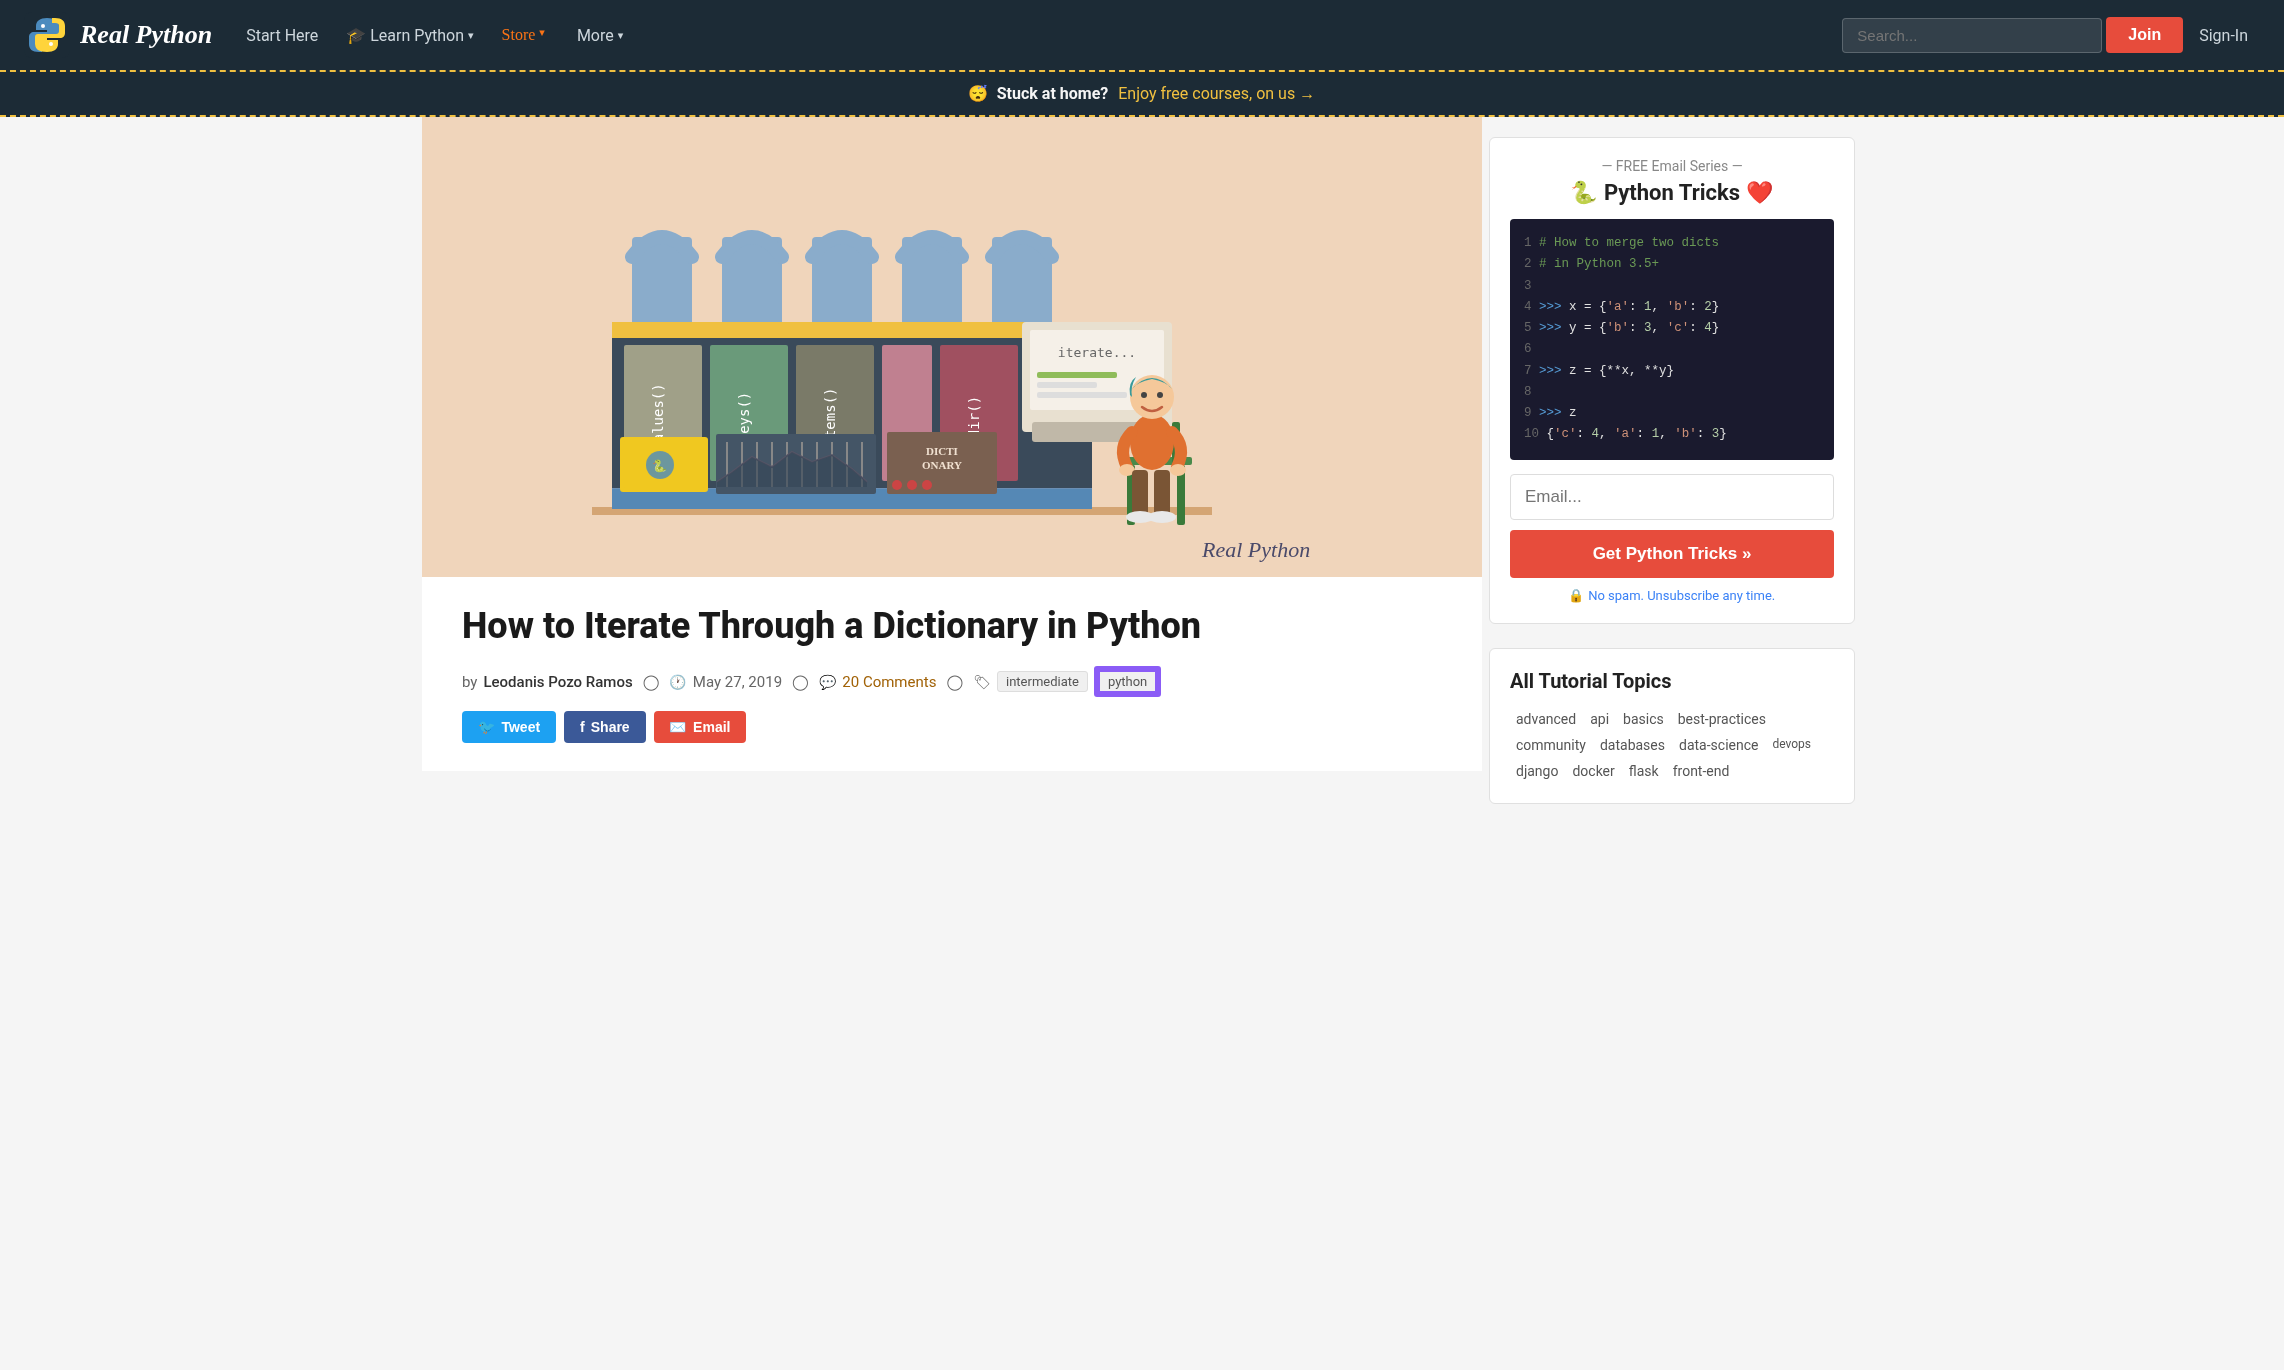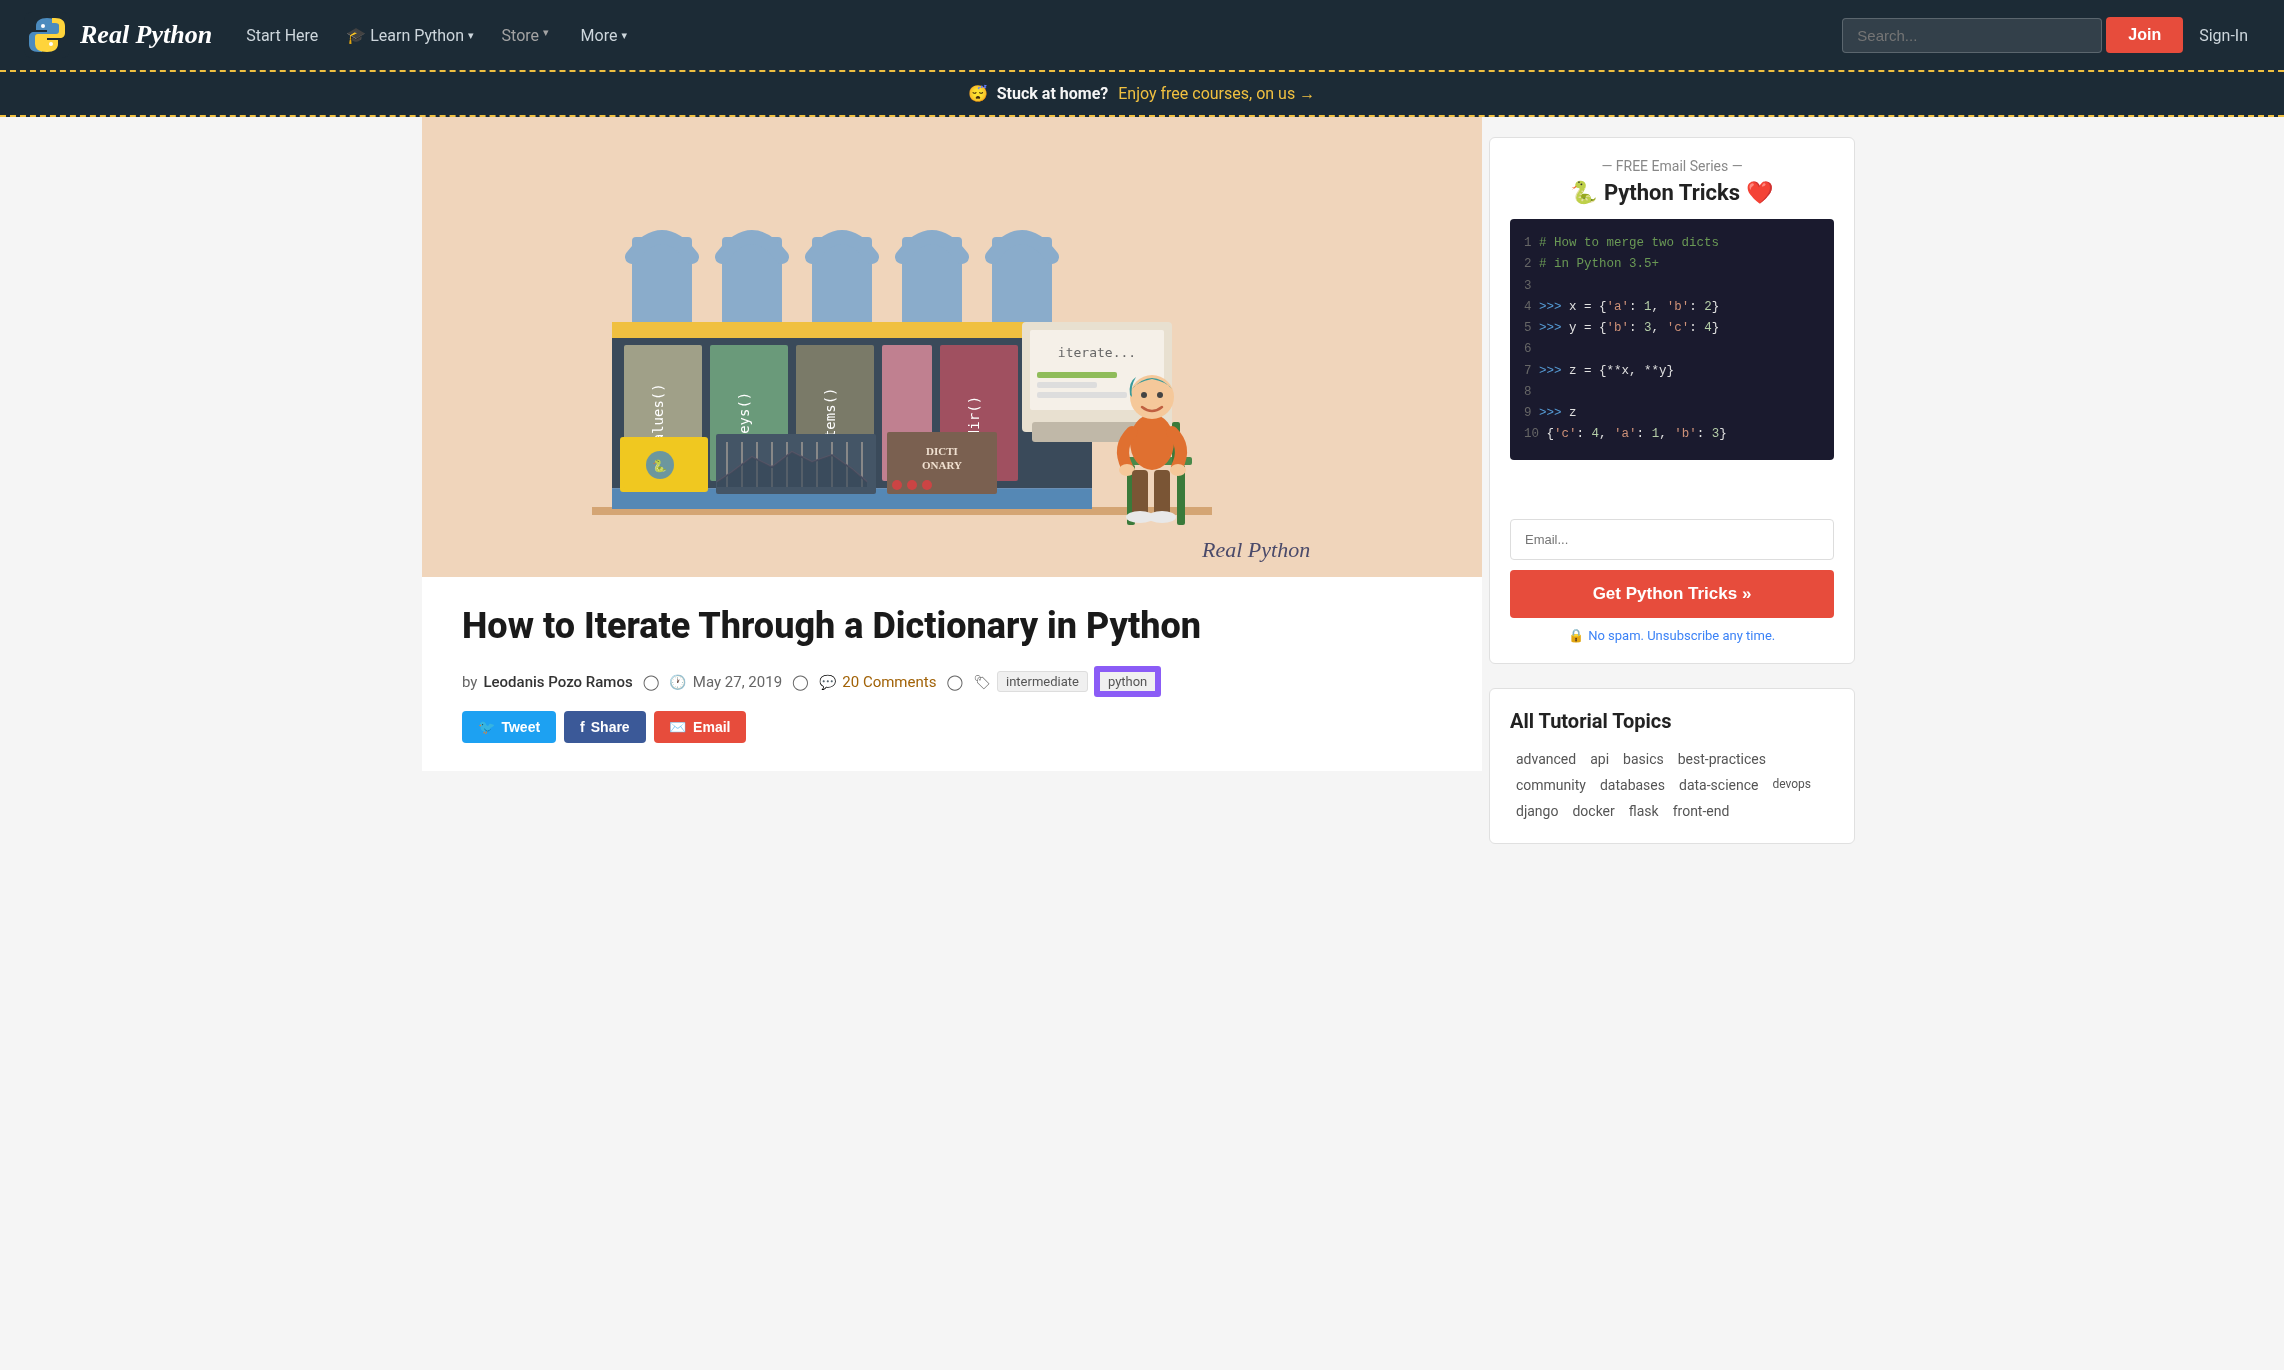--- a/index.html
+++ b/index.html
@@ -23,21 +23,21 @@
 
   <a href="#" style="color:#cdd6dc; text-decoration:none; font-size:16px; padding:8px 14px; white-space:nowrap;">Start Here</a>
 
   <a href="#" style="color:#cdd6dc; text-decoration:none; font-size:16px; padding:8px 10px; white-space:nowrap; display:flex; align-items:center; gap:4px;">
     <span>🎓</span>
 
     <span>Learn Python</span>
     <span style="font-size:11px;">▾</span>
   </a>
 
-  <a href="#" style="color:#a3a3a3; text-decoration:none; font-size:16px; padding:8px 14px; white-space:nowrap; display:flex; gap:4px;">
+  <a href="#" style="color:#f97316; text-decoration:none; font-size:16px; padding:8px 14px; white-space:nowrap; display:flex; gap:4px;font-family:Liberation Serif, serif;">
     Store
     <span style="font-size:11px;">▾</span>
   </a>
 
   <a href="#" style="color:#cdd6dc; text-decoration:none; font-size:16px; padding:8px 14px; white-space:nowrap; display:flex; align-items:center; gap:4px;">
     More
     <span style="font-size:11px;">▾</span>
   </a>
 
   <input type="text" style="margin-left: auto; max-width: 260px; width: 100%; background: rgba(255, 255, 255, 0.1); border: 1px solid rgba(255, 255, 255, 0.2); border-radius: 4px; padding: 8px 14px; color: rgb(170, 170, 187); font-size: 15px; outline: none;" placeholder="Search...">
@@ -231,21 +231,21 @@
         <div><span style="color:#666;">3</span>&nbsp;</div>
         <div><span style="color:#666;">4</span>&nbsp;<span style="color:#569cd6;">&gt;&gt;&gt;</span> x = {<span style="color:#ce9178;">'a'</span>: <span style="color:#b5cea8;">1</span>, <span style="color:#ce9178;">'b'</span>: <span style="color:#b5cea8;">2</span>}</div>
         <div><span style="color:#666;">5</span>&nbsp;<span style="color:#569cd6;">&gt;&gt;&gt;</span> y = {<span style="color:#ce9178;">'b'</span>: <span style="color:#b5cea8;">3</span>, <span style="color:#ce9178;">'c'</span>: <span style="color:#b5cea8;">4</span>}</div>
         <div><span style="color:#666;">6</span>&nbsp;</div>
         <div><span style="color:#666;">7</span>&nbsp;<span style="color:#569cd6;">&gt;&gt;&gt;</span> z = {**x, **y}</div>
         <div><span style="color:#666;">8</span>&nbsp;</div>
         <div><span style="color:#666;">9</span>&nbsp;<span style="color:#569cd6;">&gt;&gt;&gt;</span> z</div>
         <div><span style="color:#666;">10</span> {<span style="color:#ce9178;">'c'</span>: <span style="color:#b5cea8;">4</span>, <span style="color:#ce9178;">'a'</span>: <span style="color:#b5cea8;">1</span>, <span style="color:#ce9178;">'b'</span>: <span style="color:#b5cea8;">3</span>}</div>
       </div>
       
-      <input type="email" style="width: 100%; border: 1px solid rgb(221, 221, 221); border-radius: 4px; padding: 12px 14px; font-size: 13px; color: #be185d; outline: none; margin-bottom: 10px; margin-top: 45px;" placeholder="Email...">
+      <input type="email" style="width: 100%; border: 1px solid rgb(221, 221, 221); border-radius: 4px; padding: 12px 14px; font-size: 17px; color: #be185d; outline: none; margin-bottom: 10px;" placeholder="Email...">
       
       <button style="width:100%; background:#e74c3c; color:white; border:none; border-radius:4px; padding:14px; font-size:17px; font-weight:600; cursor:pointer; margin-bottom:10px;">Get Python Tricks »</button>
       
       <p style="text-align:center; font-size:13px; color:#3b82f6;">🔒 No spam. Unsubscribe any time.</p>
     </div>
 
     <div style="background:white; border:1px solid #e0e0e0; border-radius:6px; padding:20px;">
       <h2 style="font-size:20px; font-weight:700; color:#222; margin-bottom:14px;">All Tutorial Topics</h2>
       <div style="display:flex; flex-wrap:wrap; gap:2px;">
         <a href="#" style="font-size:14px; color:#555; text-decoration:none; padding:4px 6px;">advanced</a>

